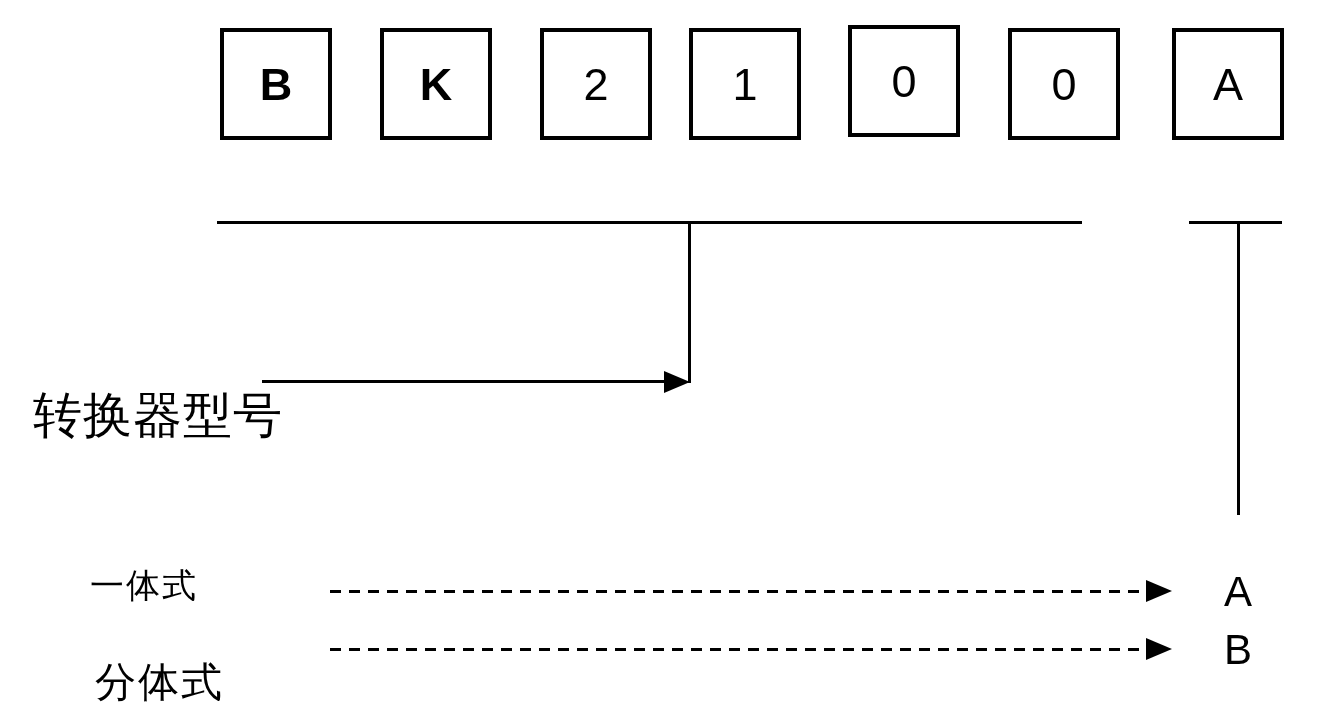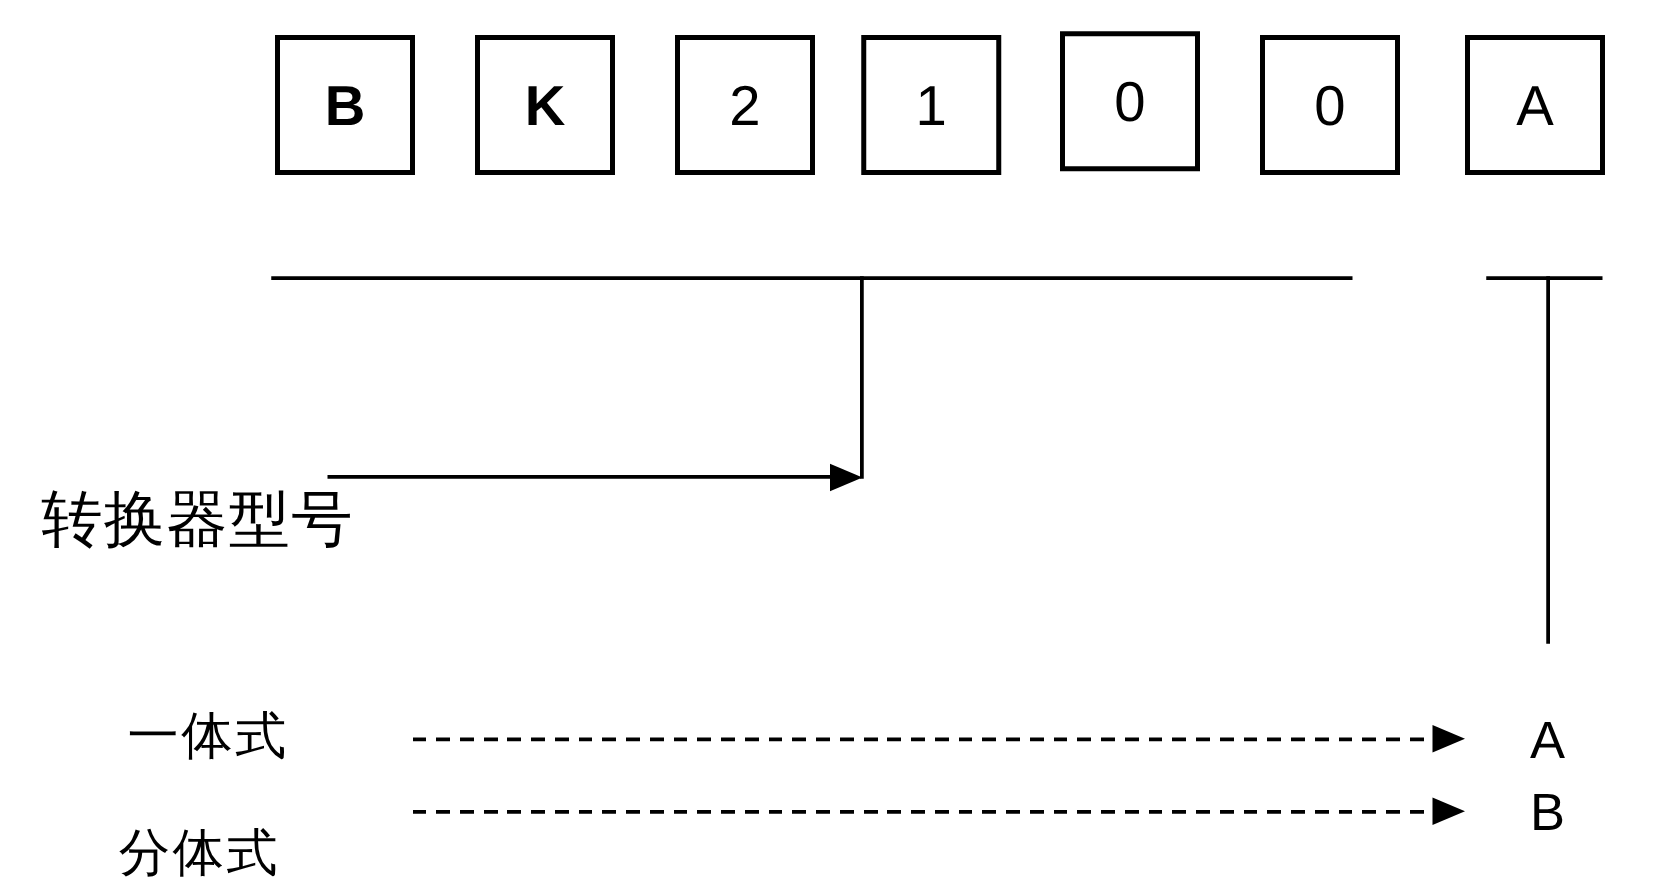--- a/index.html
+++ b/index.html
@@ -74,21 +74,21 @@
 
   
   .cjk-label {
     position: absolute;
     color: #000000;
     font-family: "Liberation Serif", "DejaVu Serif", serif;
     line-height: 48px;
     white-space: nowrap;
   }
   .label-model     { left: 33px; top: 360px; font-size: 49px; letter-spacing: 1px; margin-top: 32px; }
-  .label-integrated{ left: 102px; top: 564px; font-size: 41px; letter-spacing: 2px; }
+  .label-integrated{ left: 90px; top: 564px; font-size: 34px; letter-spacing: 2px; font-family: Liberation Mono, monospace; }
   .label-split     { left: 95px; top: 622px; font-size: 41px; letter-spacing: 2px; margin-top: 36px; }
 
   .code-letter {
     position: absolute;
     left: 1224px;
     color: #000000;
     font-family: "Liberation Sans", "DejaVu Sans", sans-serif;
     font-size: 42px;
     line-height: 48px;
   }

